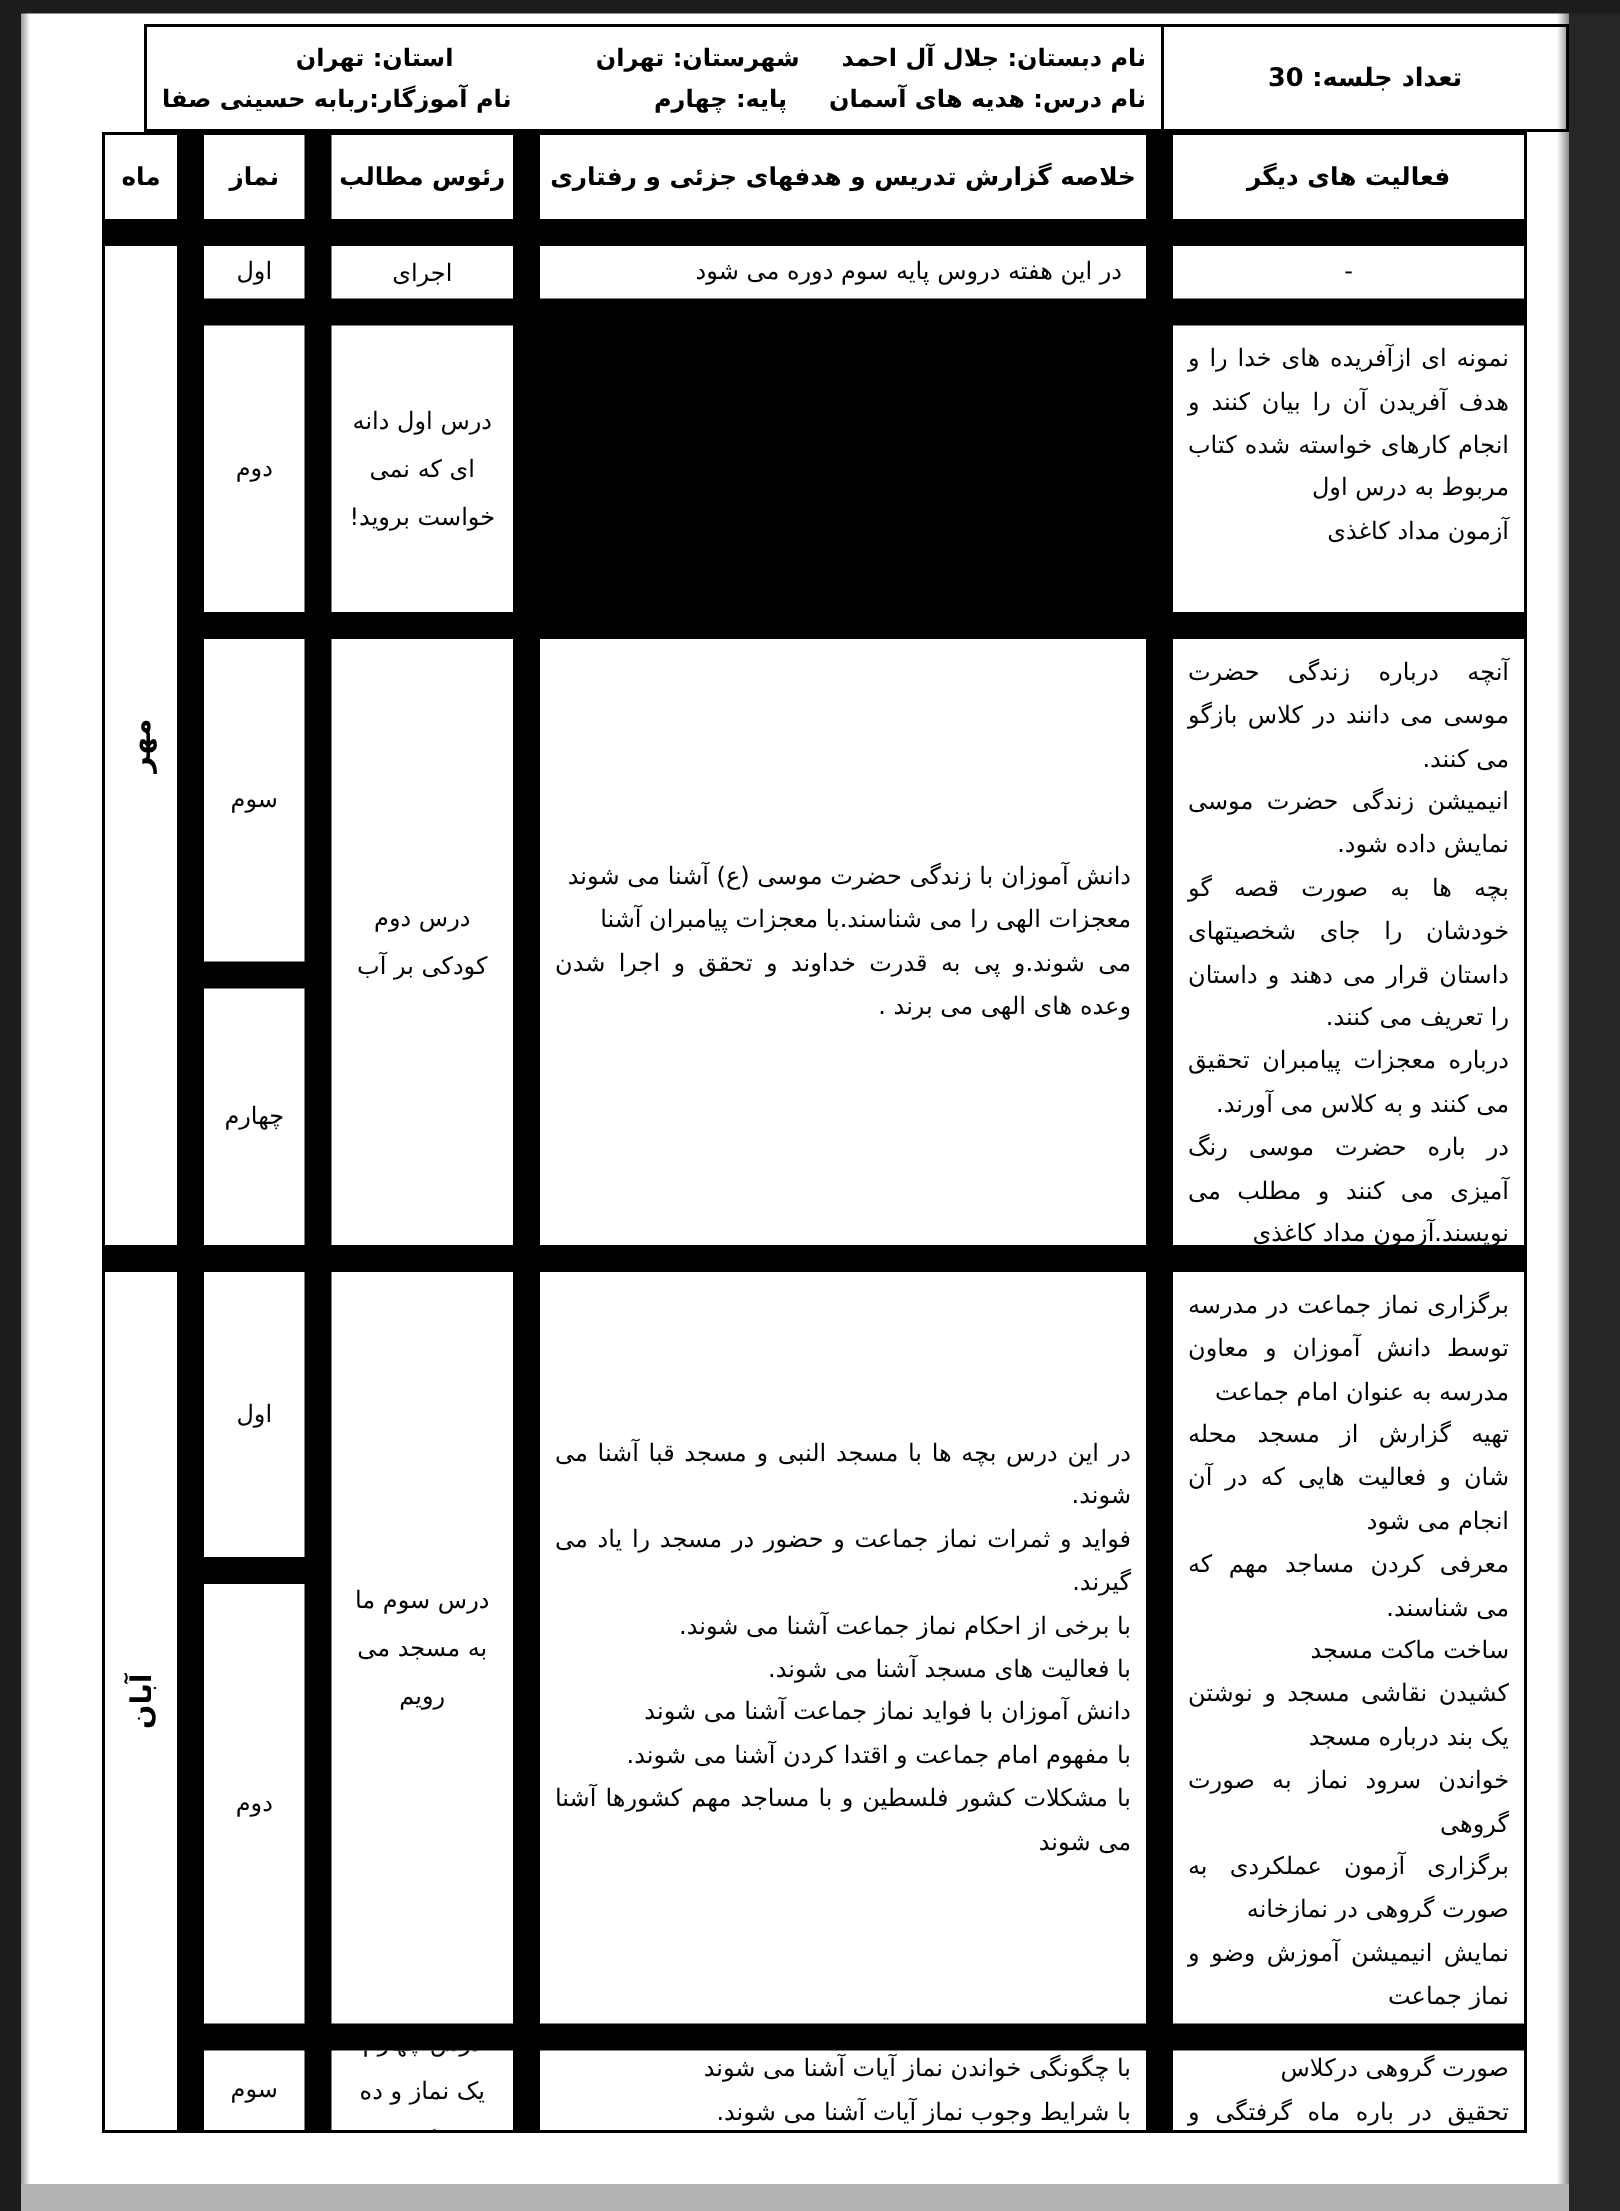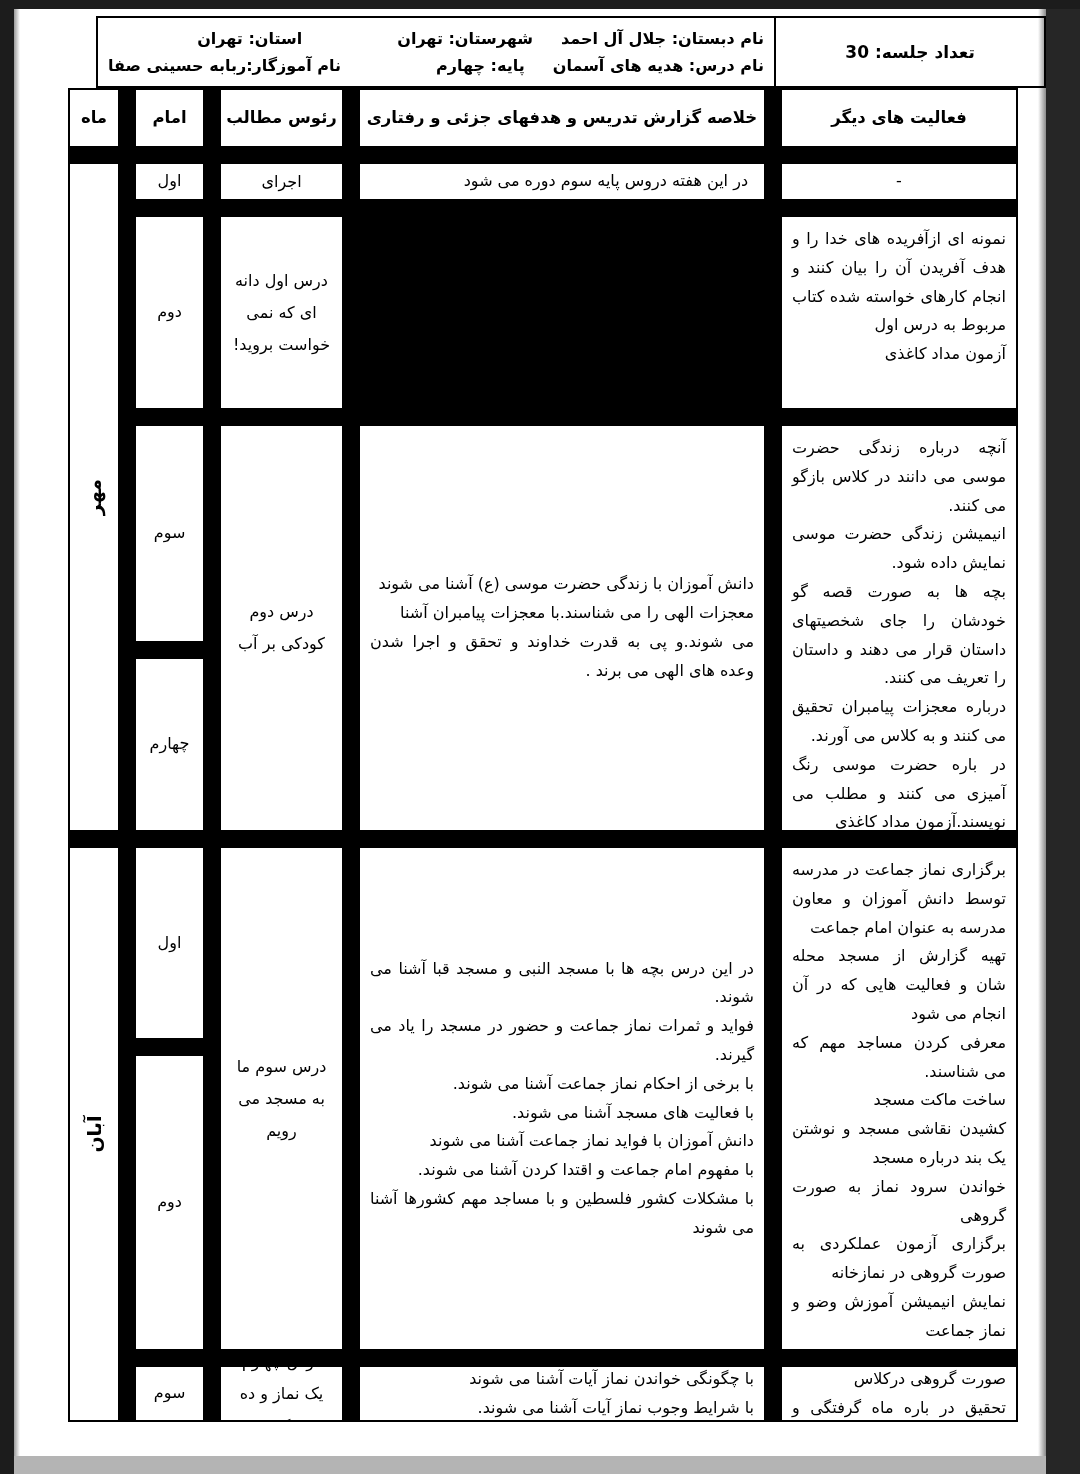--- a/index.html
+++ b/index.html
@@ -77,21 +77,21 @@
         <span>نام درس: هدیه های آسمان</span>
         <span class="g1">پایه: چهارم</span>
         <span class="g2">نام آموزگار:ربابه حسینی صفا</span>
       </div>
     </div>
   </div>
 
   <div class="tbl">
 
     <div class="cell hd c1 r1">ماه</div>
-    <div class="cell hd c2 r1">امام</div>
+    <div class="cell hd c2 r1">نماز</div>
     <div class="cell hd c4 r1">خلاصه گزارش تدریس و هدفهای جزئی و رفتاری</div>
     <div class="cell hd c3 r1">رئوس مطالب</div>
     <div class="cell hd c5 r1">فعالیت های دیگر</div>
 
     <div class="cell month-cell c1 rs2-5">
       <span>مهر</span>
     </div>
     <div class="cell month-cell c1 rs6-8">
       <span>آبان</span>
     </div>

